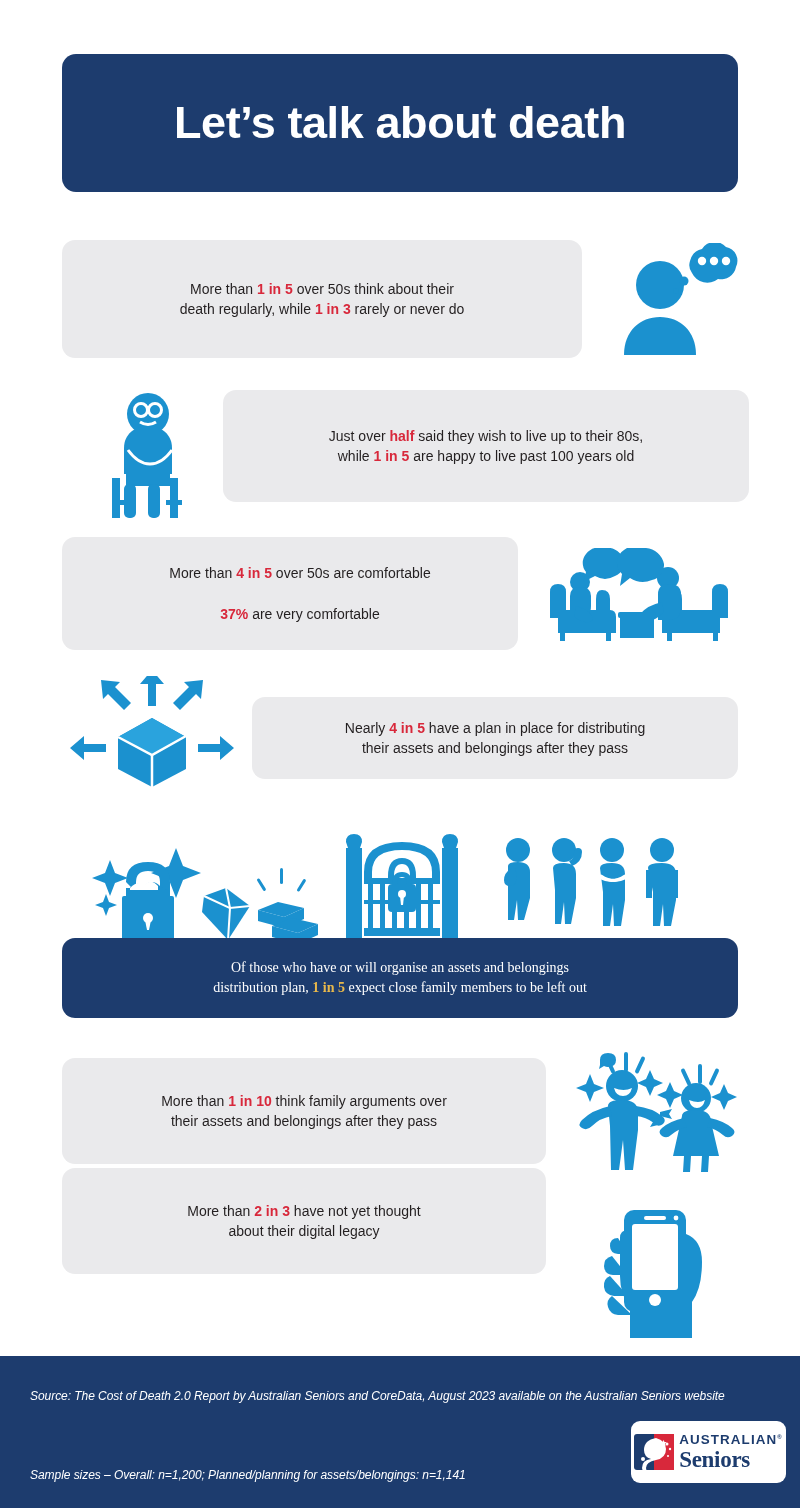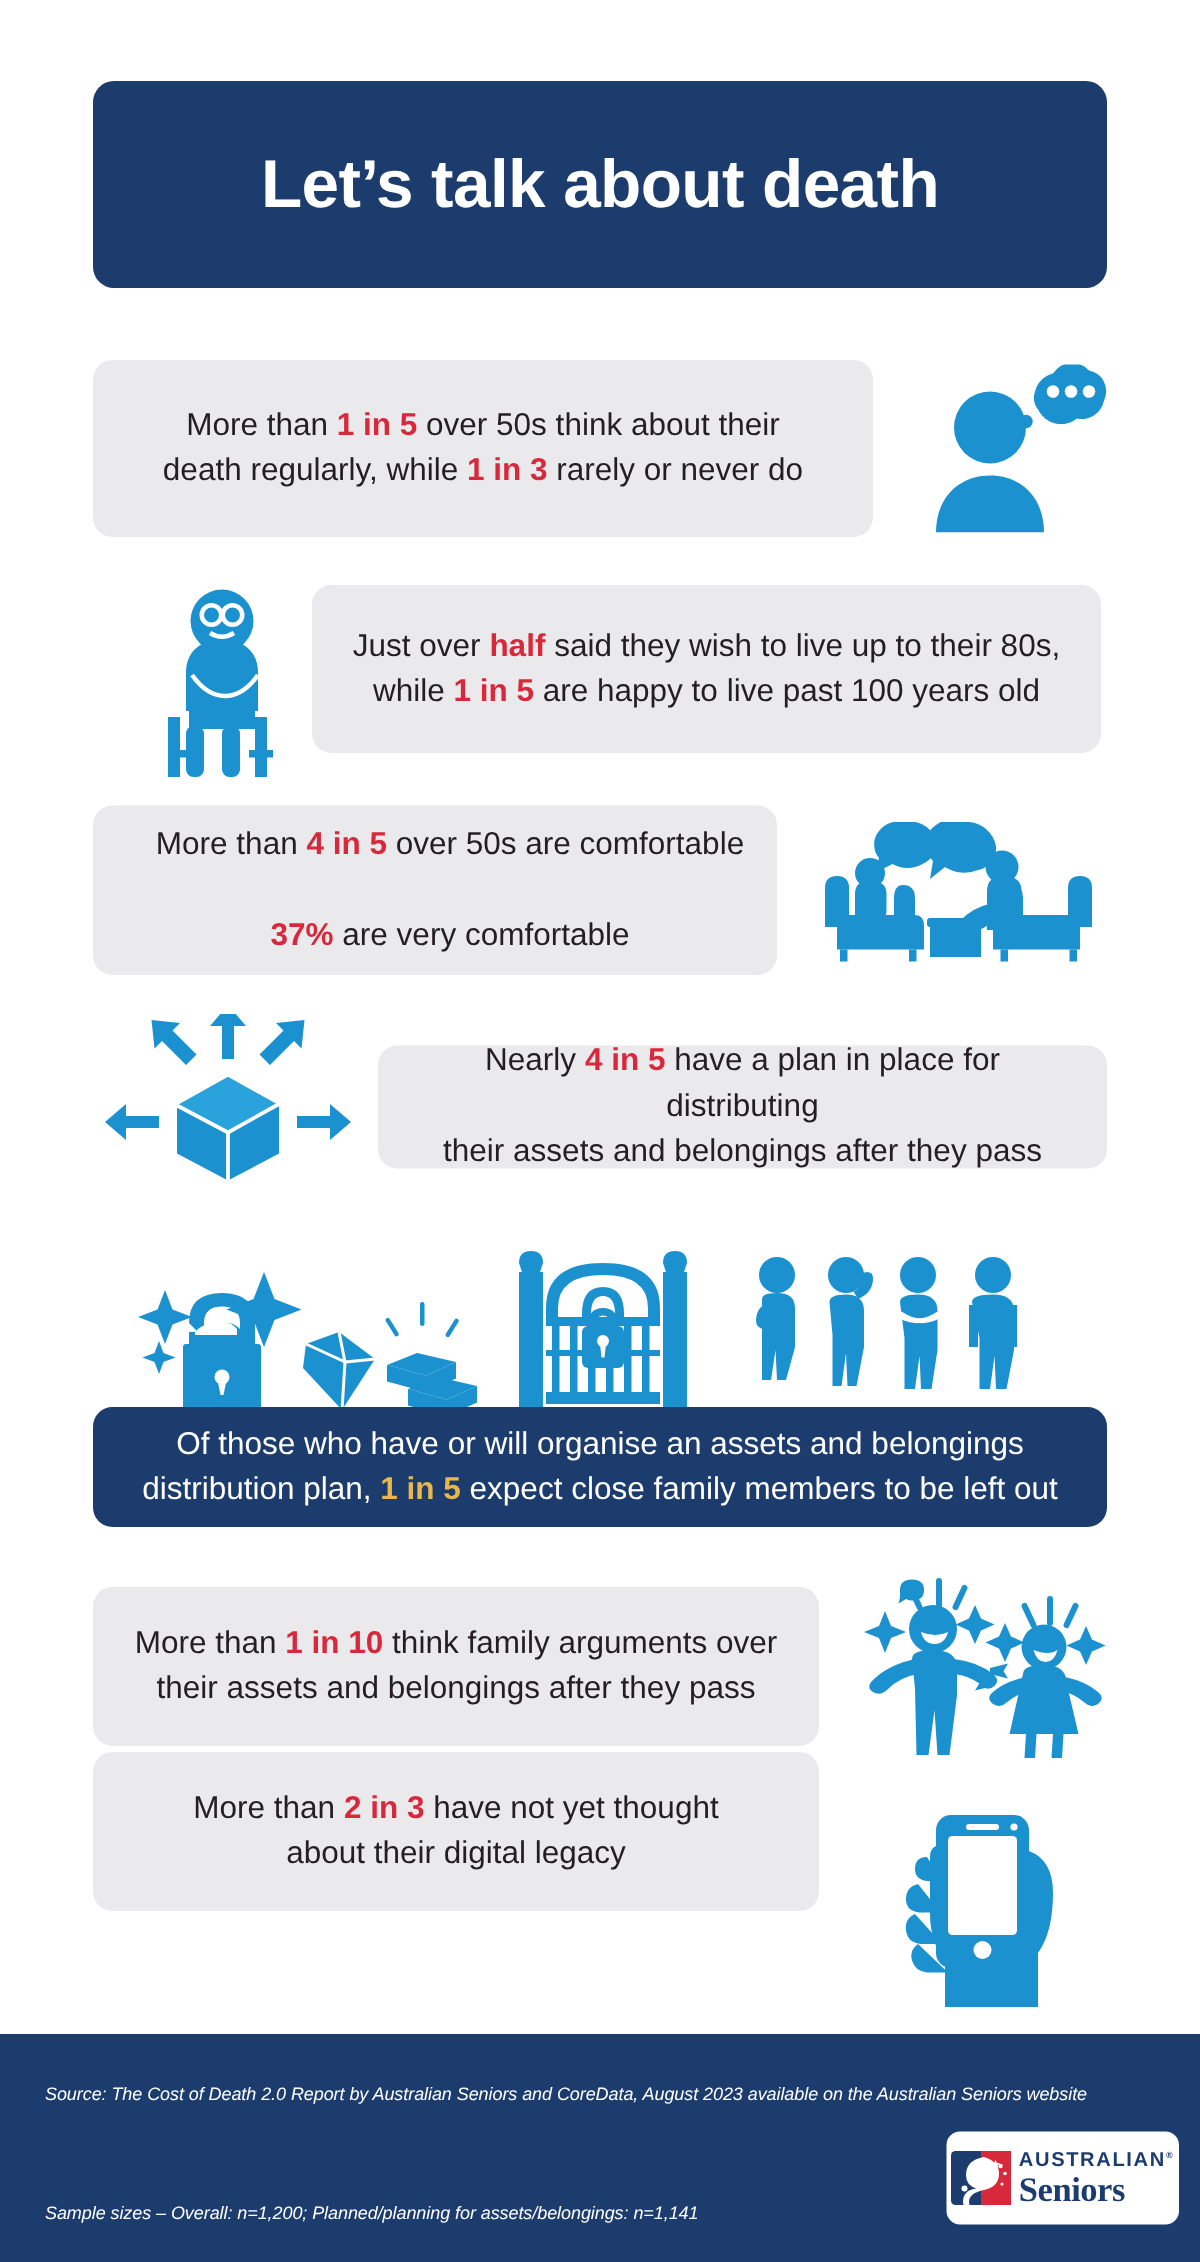--- a/index.html
+++ b/index.html
@@ -38,25 +38,25 @@
 
   
   .panel {
     position: absolute;
     background: #eaeaec;
     border-radius: 13px;
     display: flex;
     align-items: center;
     justify-content: center;
   }
-  .panel.navy { background: #1d3c6e; }
+  .panel.navy { background: #1d3c6e; font-family: Liberation Serif, serif; }
   .panel-text {
     text-align: center;
     color: #231f20;
-    font-size: 21px;
+    font-size: 14px;
     line-height: 1.45;
     padding: 0 18px;
   }
   .panel.navy .panel-text { color: #ffffff; }
   .hl { color: #d8283b; font-weight: bold; }
   .hl-gold { color: #e8b84b; font-weight: bold; }
 
   
   .icon-box { position: absolute; }
   .icon-box svg { display: block; width: 100%; height: 100%; }
@@ -148,21 +148,21 @@
         <rect x="62" y="112" width="16" height="5"></rect>
       </g>
       <g fill="none" stroke="#ffffff" stroke-width="3">
         <circle cx="37" cy="22" r="6.5"></circle>
         <circle cx="51" cy="22" r="6.5"></circle>
         <path d="M36 34 q8 5 16 0"></path>
         <path d="M24 62 q10 14 22 14 q12 0 22-14"></path>
       </g>
     </svg>
   </div>
-  <div class="panel" style="left:208px; top:390px; width:526px; height:112px;">
+  <div class="panel" style="left:223px; top:390px; width:526px; height:112px;">
     <div class="panel-text"><span>Just over </span><span class="hl">half</span><span> said they wish to live up to their 80s,</span><br><span>while </span><span class="hl">1 in 5</span><span> are happy to live past 100 years old</span></div>
   </div>
 
   <div class="panel" style="left:62px; top:537px; width:456px; height:113px;padding-left:20px;">
     <div class="panel-text"><span>More than </span><span class="hl">4 in 5</span><span> over 50s are comfortable</span><br><br><span class="hl">37%</span><span> are very comfortable</span></div>
   </div>
   <div class="icon-box" style="left:540px; top:548px; width:198px; height:98px;">
     <svg viewBox="0 0 198 98">
       <g fill="#1b91cf">
 

